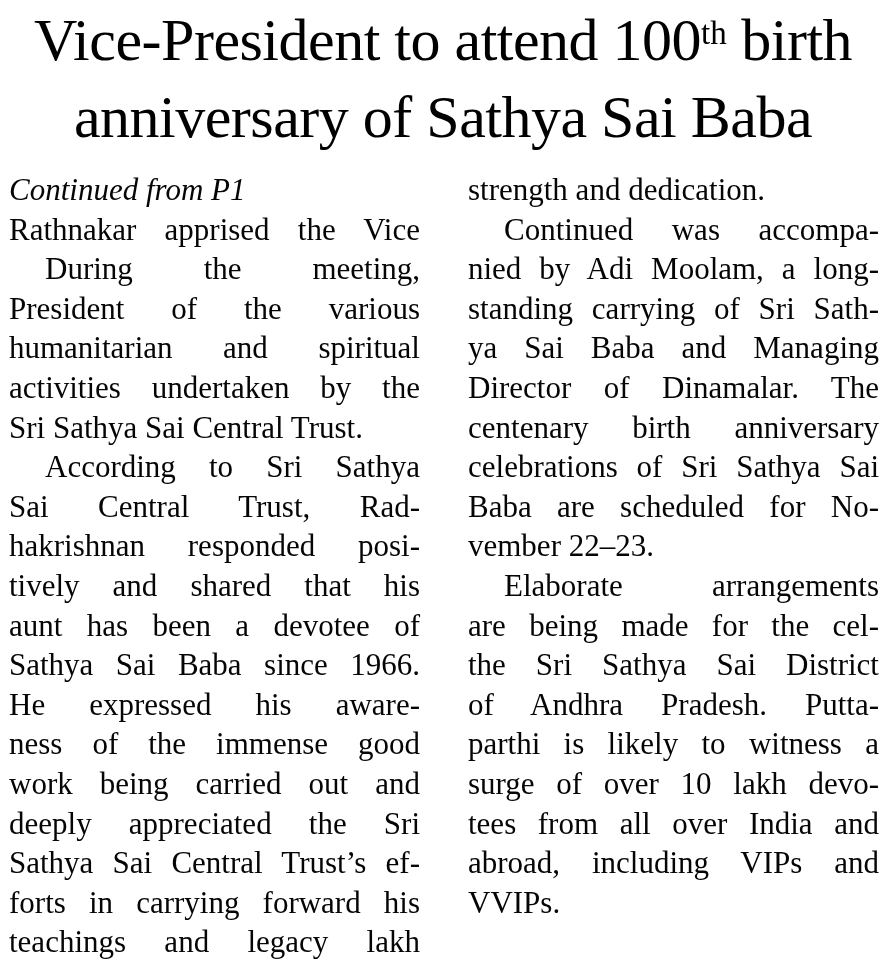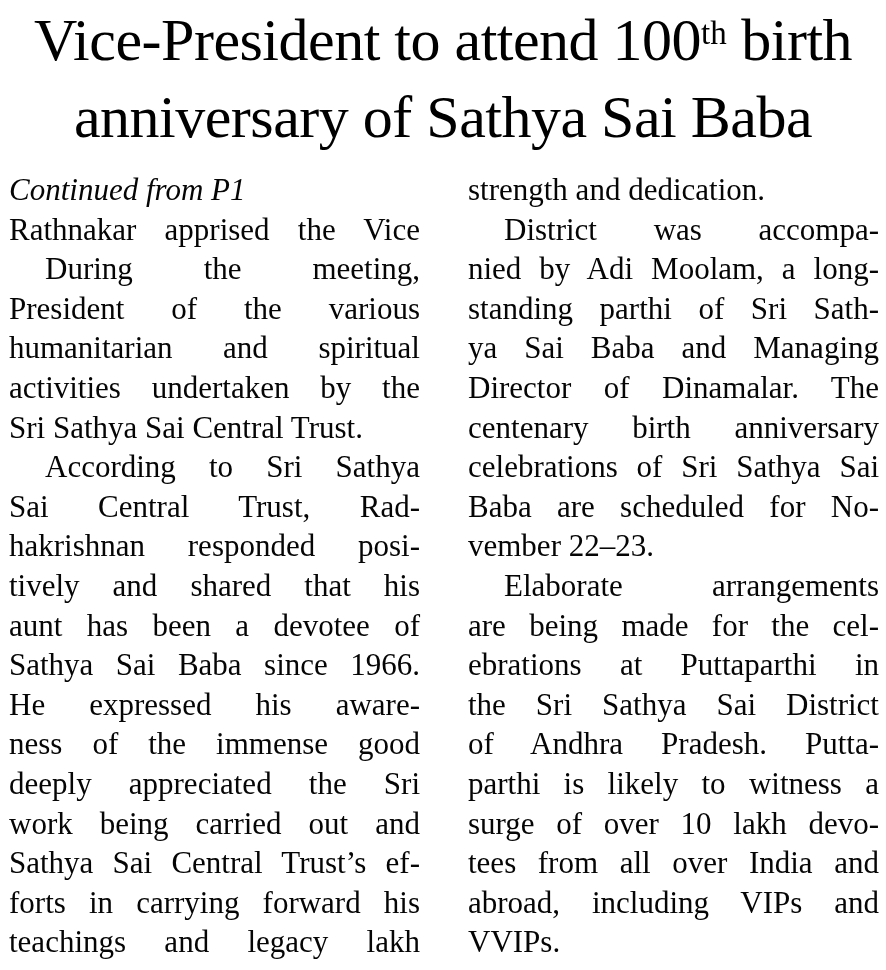--- a/index.html
+++ b/index.html
@@ -80,40 +80,39 @@
         <div class="line">activities undertaken by the</div>
         <div class="line end">Sri Sathya Sai Central Trust.</div>
         <div class="line indent">According to Sri Sathya</div>
         <div class="line">Sai Central Trust, Rad-</div>
         <div class="line">hakrishnan responded posi-</div>
         <div class="line">tively and shared that his</div>
         <div class="line">aunt has been a devotee of</div>
         <div class="line">Sathya Sai Baba since 1966.</div>
         <div class="line">He expressed his aware-</div>
         <div class="line">ness of the immense good</div>
+        <div class="line">work being carried out and</div>
         <div class="line">deeply appreciated the Sri</div>
-        <div class="line">work being carried out and</div>
         <div class="line">Sathya Sai Central Trust’s ef-</div>
         <div class="line">forts in carrying forward his</div>
         <div class="line">teachings and legacy lakh</div>
       </div>
     <div class="col">
         <div class="line end">strength and dedication.</div>
-        <div class="line indent">District was accompa-</div>
+        <div class="line indent">Continued was accompa-</div>
         <div class="line">nied by Adi Moolam, a long-</div>
-        <div class="line">standing parthi of Sri Sath-</div>
+        <div class="line">standing carrying of Sri Sath-</div>
         <div class="line">ya Sai Baba and Managing</div>
         <div class="line">Director of Dinamalar. The</div>
         <div class="line">centenary birth anniversary</div>
         <div class="line">celebrations of Sri Sathya Sai</div>
         <div class="line">Baba are scheduled for No-</div>
         <div class="line end">vember 22–23.</div>
         <div class="line indent">Elaborate arrangements</div>
         <div class="line">are being made for the cel-</div>
-        <div class="line">ebrations at Puttaparthi in</div>
         <div class="line">the Sri Sathya Sai District</div>
         <div class="line">of Andhra Pradesh. Putta-</div>
         <div class="line">parthi is likely to witness a</div>
         <div class="line">surge of over 10 lakh devo-</div>
         <div class="line">tees from all over India and</div>
         <div class="line">abroad, including VIPs and</div>
         <div class="line end">VVIPs.</div>
       </div>
   </div>
 </div>

